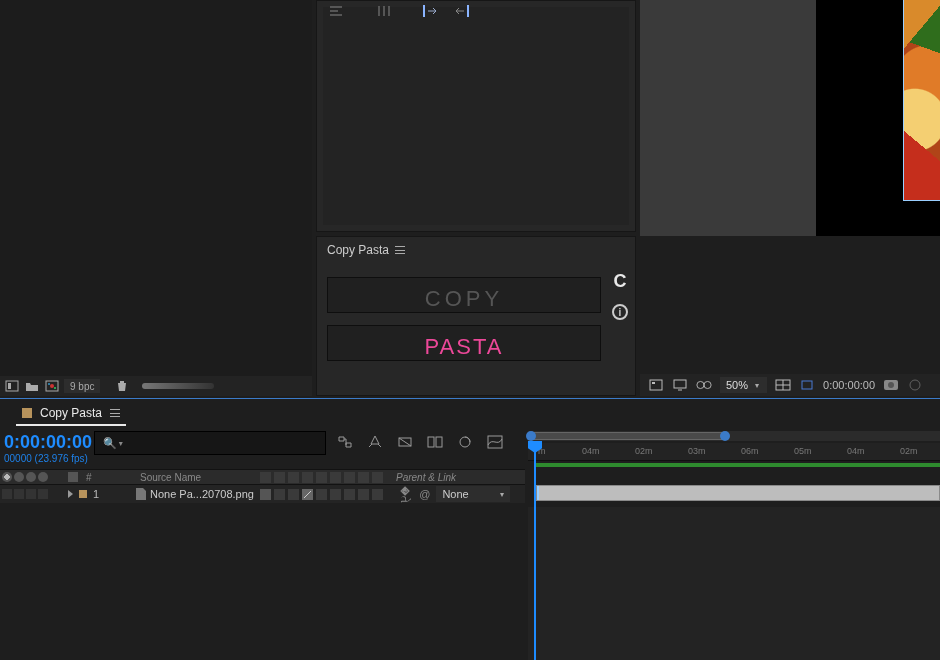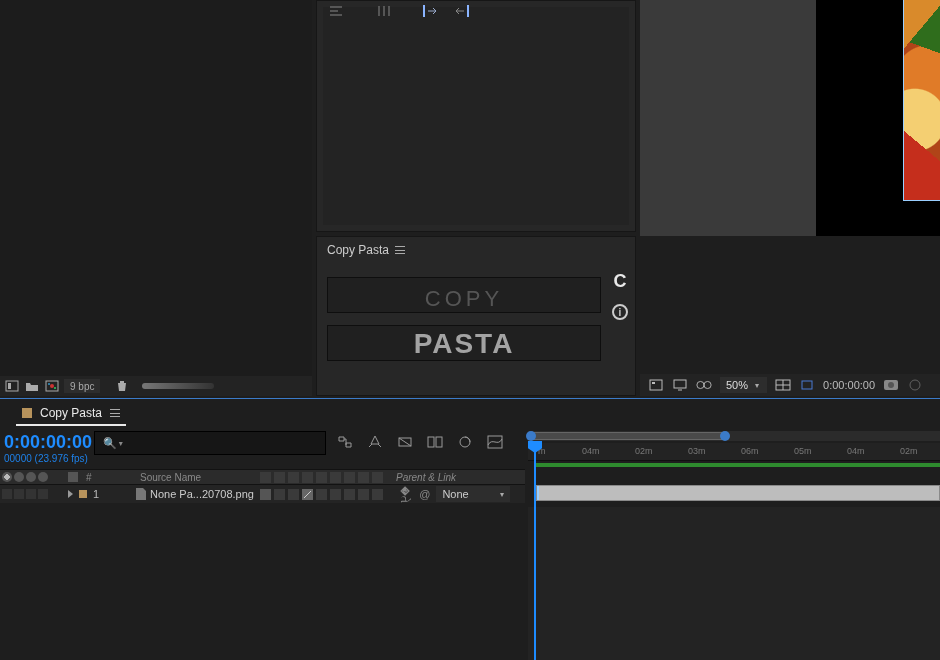--- a/index.html
+++ b/index.html
@@ -70,22 +70,22 @@
     height:36px; width:100%;
     background:#202020; border:1px solid #0e0e0e;
     display:flex; align-items:flex-end; justify-content:center;
     cursor:pointer;
   }
   .copy-text {
     font-size:22px; letter-spacing:4px; font-weight:300;
     color:#555; font-family: "Segoe UI Light","Helvetica Neue",Arial,sans-serif;
   }
   .pasta-text {
-    font-size:28px; letter-spacing:2px; font-weight:700;
-    color:#a3a3a3; font-family: Impact,"Arial Black",sans-serif;
+    font-size:22px; letter-spacing:2px; font-weight:400;
+    color:#ec4899; font-family: Impact,"Arial Black",sans-serif;
   }
   .pb-side {
     position:absolute; right:0; top:26px; width:30px; bottom:0;
     display:flex; flex-direction:column; align-items:center; gap:12px;
     padding-top:8px;
   }
   .c-icon { font-size:18px; font-weight:900; color:#e9e9e9; }
   .info-icon {
     width:16px; height:16px; border:2px solid #ccc; border-radius:50%;
     display:flex; align-items:center; justify-content:center;

